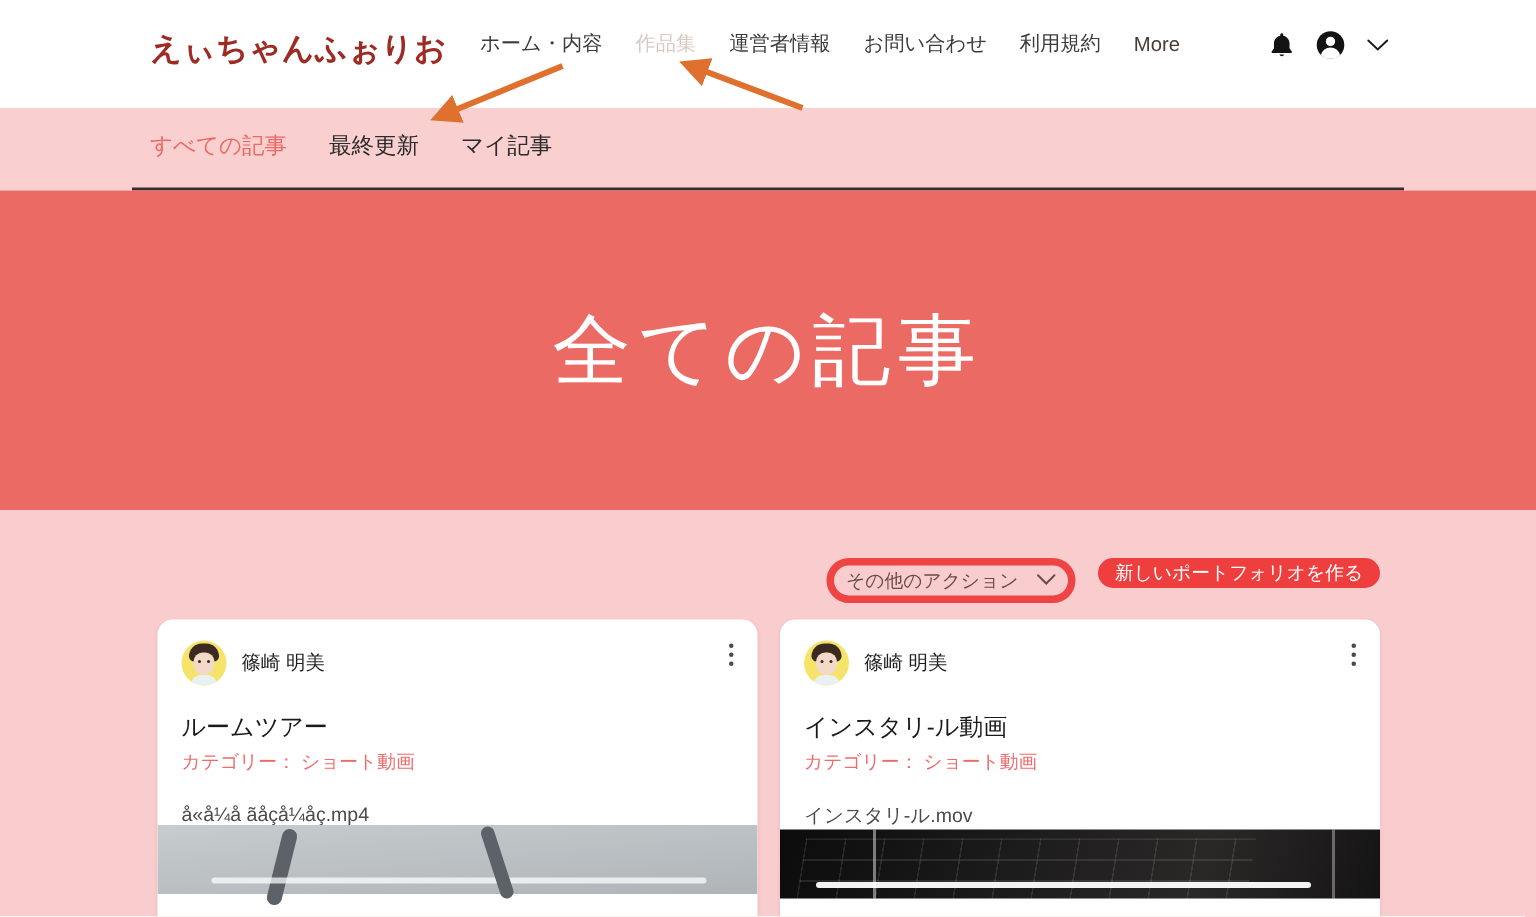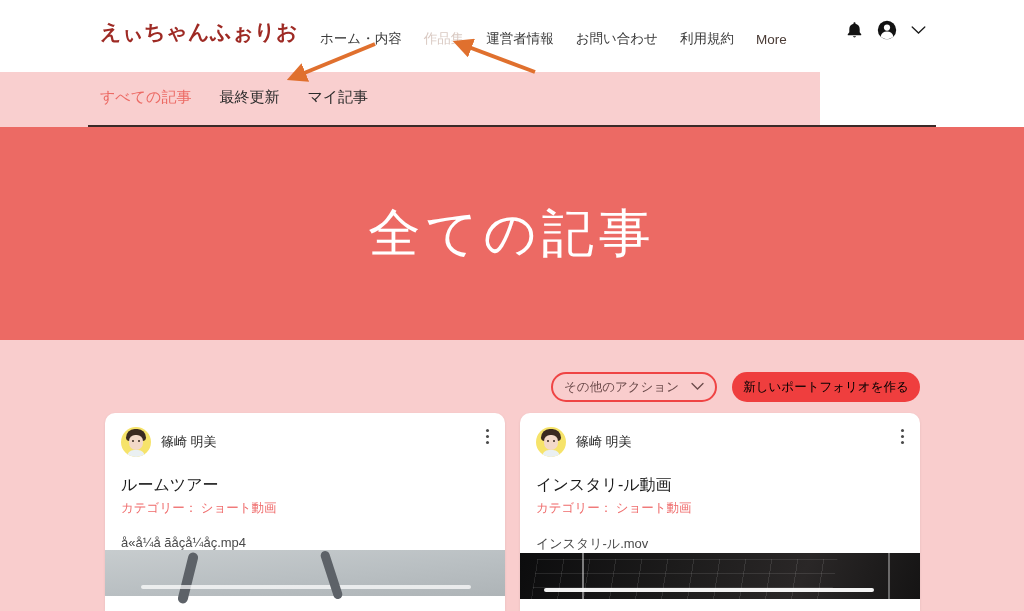--- a/index.html
+++ b/index.html
@@ -19,39 +19,39 @@
     background: #ffffff;
     display: flex; align-items: center;
   }
   .brand {
     position: absolute; left: 100px; top: 18px;
     font-size: 21px; font-weight: 700;
     color: #9e2a24; letter-spacing: 0.5px;
     white-space: nowrap;
   }
   .topnav-links {
-    position: absolute; left: 320px; top: 30px;
+    position: absolute; left: 320px; top: 20px;
     display: flex; align-items: center; gap: 22px;
   }
   .topnav-link {
     font-size: 13.5px; color: #3b3b3b;
     white-space: nowrap; cursor: pointer;
   }
   .topnav-link.muted { color: #d9c9c2; }
   .topnav-link.more { color: #4a3b35; }
   .topnav-icons {
     position: absolute; right: 98px; top: 20px;
     display: flex; align-items: center; gap: 14px;
   }
   .icon-bell, .icon-avatar, .icon-chevron { cursor: pointer; display: block; }
 
   
   .subnav {
     position: absolute; top: 72px; left: 0;
-    width: 820px; height: 55px;
+    width: 1024px; height: 55px;
     background: #f9cfcf;
     padding-left: 35px;
   }
   .subnav-tabs {
     position: absolute; left: 100px; top: 16px;
     display: flex; align-items: center; gap: 28px;
   }
   .subnav-tab {
     font-size: 15px; color: #2b2b2b;
     white-space: nowrap; cursor: pointer;
@@ -96,31 +96,31 @@
     display: flex; align-items: baseline; gap: 5px;
     cursor: pointer;
   }
   .sort-label { font-size: 12.5px; color: #6d5555; }
   .sort-value { font-size: 13px; color: #2b2b2b; font-weight: 700; }
   .chev { display: inline-block; }
 
   .btn-outline {
     position: absolute; left: 551px; top: 2px;
     width: 166px; height: 30px;
-    border: 2px solid #ef4444; border-radius: 16px;
+    border: 5px solid #ef4444; border-radius: 16px;
     display: flex; align-items: center; justify-content: center; gap: 12px;
     font-size: 12.5px; color: #6b4a4a; cursor: pointer;
     background: transparent;
   }
   .btn-filled {
     position: absolute; left: 732px; top: 2px;
-    width: 188px; height: 30px;
+    width: 188px; height: 20px;
     background: #ef3e3e; border-radius: 16px;
     display: flex; align-items: center; justify-content: center;
-    font-size: 12.5px; color: #000000; cursor: pointer;
+    font-size: 12.5px; color: #ffffff; cursor: pointer;
     border: none;
   }
 
   
   .cards {
     position: absolute; top: 73px; left: 0; width: 852px; height: 198px;
   }
   .card {
     position: absolute; top: 0;
     width: 400px; height: 198px;

